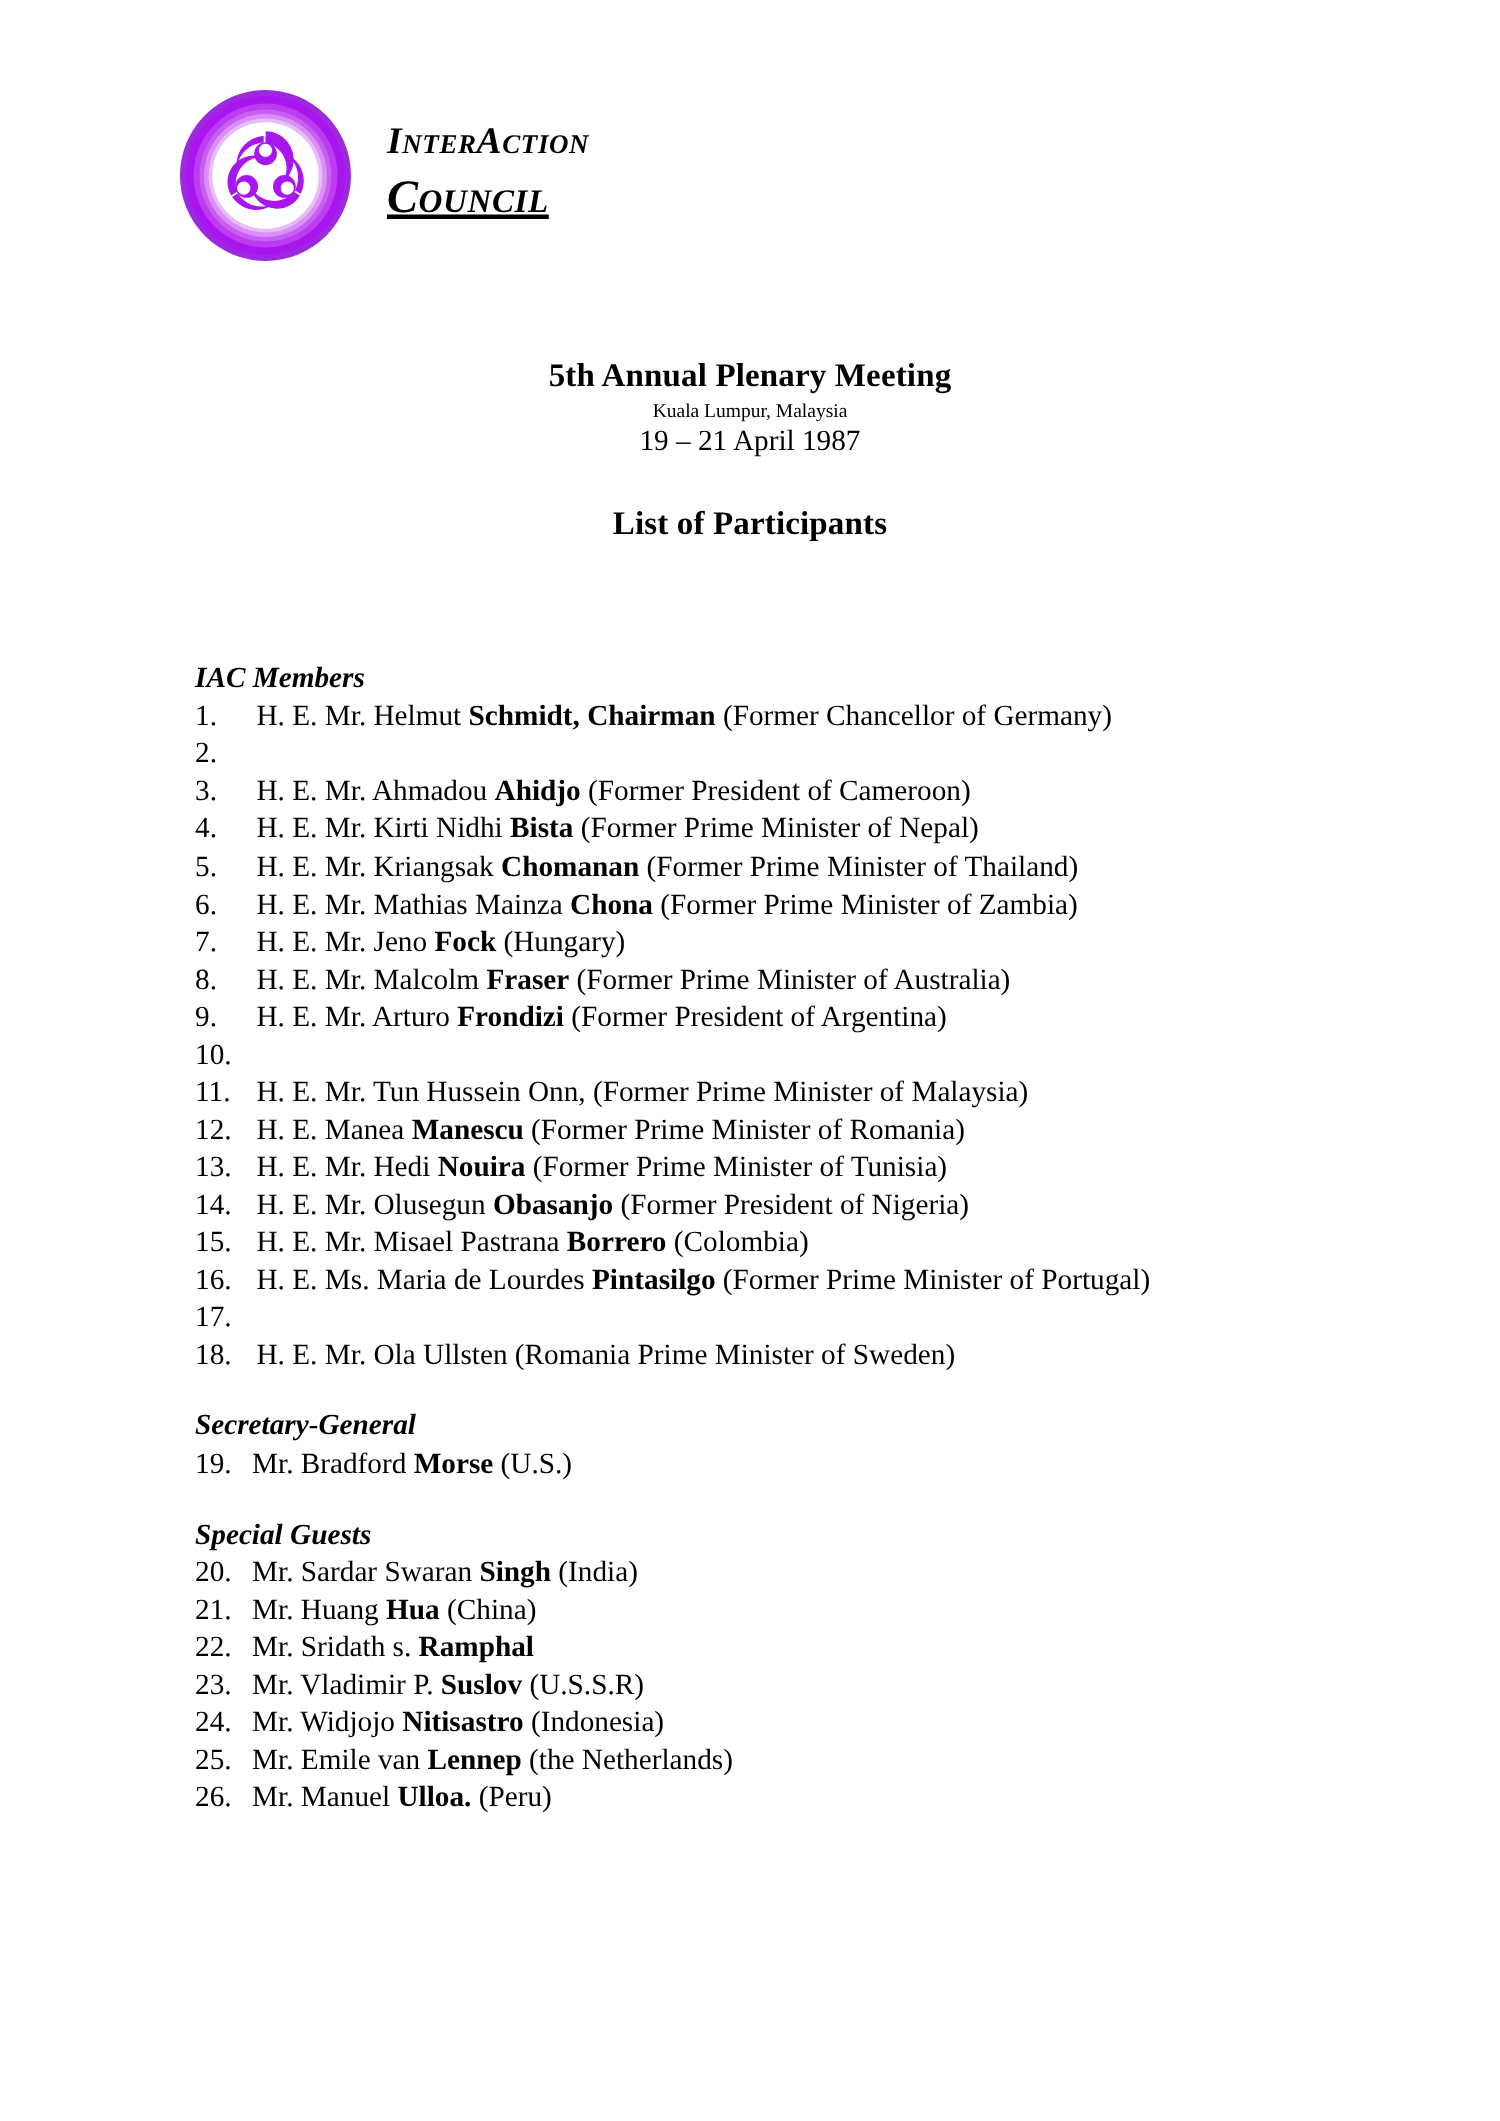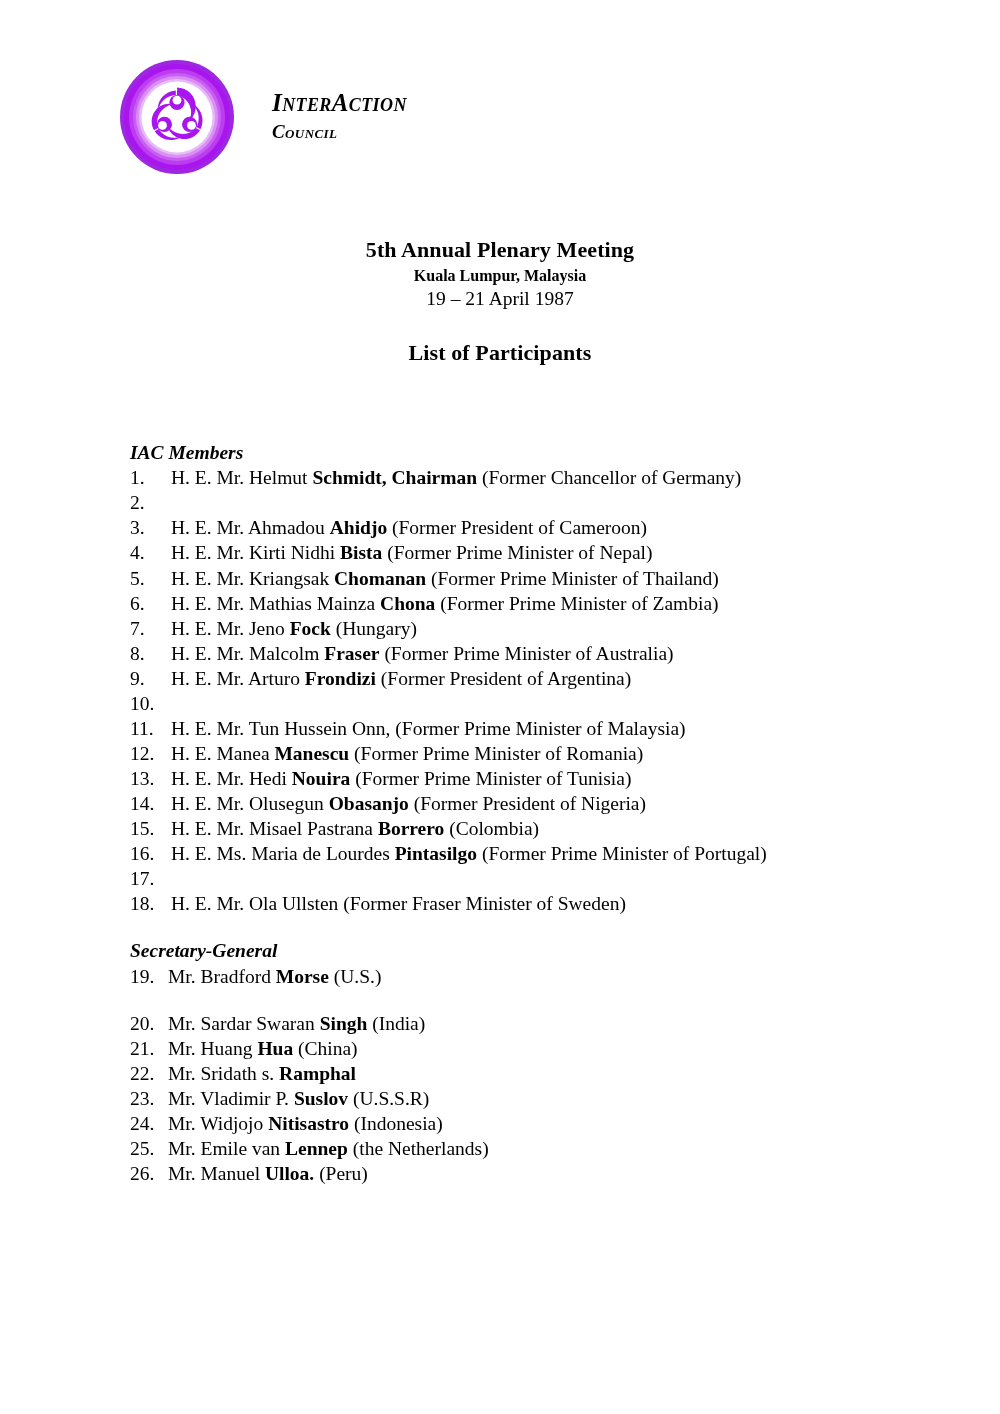--- a/index.html
+++ b/index.html
@@ -22,21 +22,21 @@
     background: #ffffff;
   }
 
   
   .letterhead {
     position: absolute;
     left: 118px;
     top: 58px;
     display: flex;
     align-items: center;
-    gap: 36px;
+    gap: 22px;
   }
 
   .logo-mark {
     position: relative;
     width: 118px;
     height: 118px;
     flex: 0 0 auto;
   }
   .logo-mark svg { display: block; width: 118px; height: 118px; }
 
@@ -50,39 +50,39 @@
     font-family: "Liberation Serif", "DejaVu Serif", serif;
     font-style: italic;
     font-weight: 700;
     font-variant: small-caps;
     letter-spacing: 0.4px;
     color: #000000;
     white-space: nowrap;
     line-height: 1.32;
   }
   .wordmark-line-1 { font-size: 25px; }
-  .wordmark-line-2 { font-size: 19px; }
+  .wordmark-line-2 { font-size: 31px; text-decoration: underline; }
 
   
   .title-block {
     position: absolute;
     left: 0;
     right: 0;
     top: 236px;
     text-align: center;
   }
   .doc-title {
     font-size: 22px;
     font-weight: 700;
     line-height: 1.30;
     letter-spacing: 0.1px;
   }
   .doc-location {
-    font-size: 16px;
-    font-weight: 700;
+    font-size: 13px;
+    font-weight: 400;
     line-height: 1.34;
   }
   .doc-dates {
     font-size: 19.5px;
     font-weight: 400;
     line-height: 1.34;
   }
   .doc-subtitle {
     font-size: 22px;
     font-weight: 700;
@@ -315,34 +315,35 @@
           </li>
           <li class="entry">
             <span class="entry-num">16.</span>
             <span class="entry-text"><span>H. E. Ms. Maria de Lourdes </span><b>Pintasilgo</b><span> (Former Prime Minister of Portugal)</span></span>
           </li>
           <li class="entry">
             <span class="entry-num">17.</span>
           </li>
           <li class="entry">
             <span class="entry-num">18.</span>
-            <span class="entry-text"><span>H. E. Mr. Ola Ullsten (Former Fraser Minister of Sweden)</span></span>
+            <span class="entry-text"><span>H. E. Mr. Ola Ullsten (Romania Prime Minister of Sweden)</span></span>
           </li>
         </ul>
       </div>
       <div class="section">
         <div class="section-heading">Secretary-General</div>
         <ul class="entry-list narrow-tab">
           <li class="entry">
             <span class="entry-num">19.</span>
             <span class="entry-text"><span>Mr. Bradford </span><b>Morse</b><span> (U.S.)</span></span>
           </li>
         </ul>
       </div>
       <div class="section">
+        <div class="section-heading">Special Guests</div>
         <ul class="entry-list narrow-tab">
           <li class="entry">
             <span class="entry-num">20.</span>
             <span class="entry-text"><span>Mr. Sardar Swaran </span><b>Singh</b><span> (India)</span></span>
           </li>
           <li class="entry">
             <span class="entry-num">21.</span>
             <span class="entry-text"><span>Mr. Huang </span><b>Hua</b><span> (China)</span></span>
           </li>
           <li class="entry">

